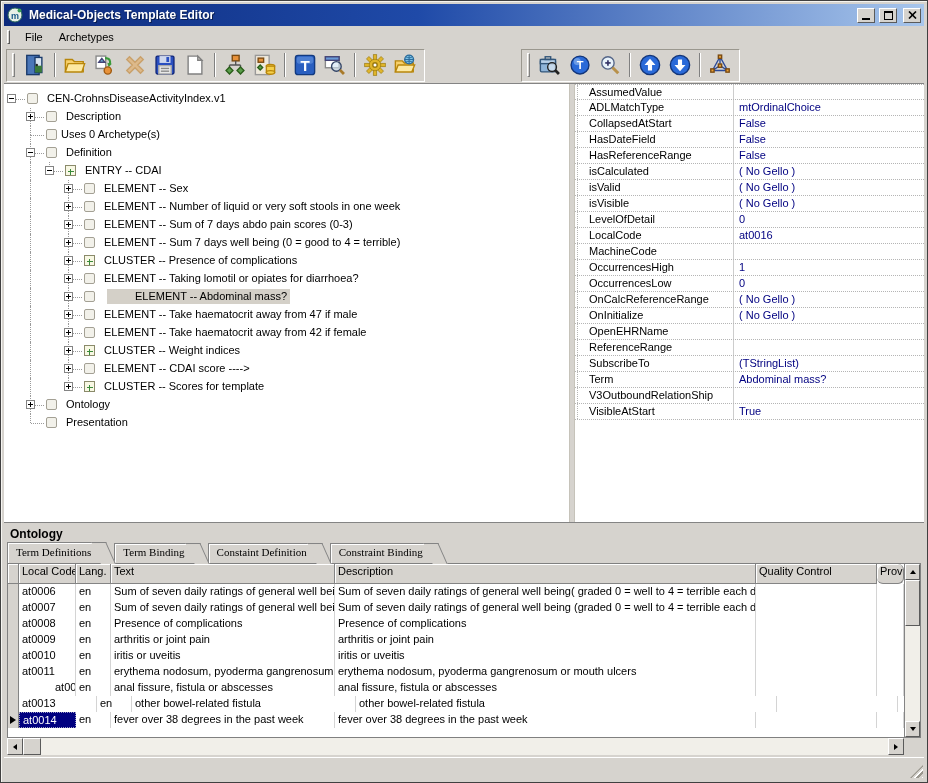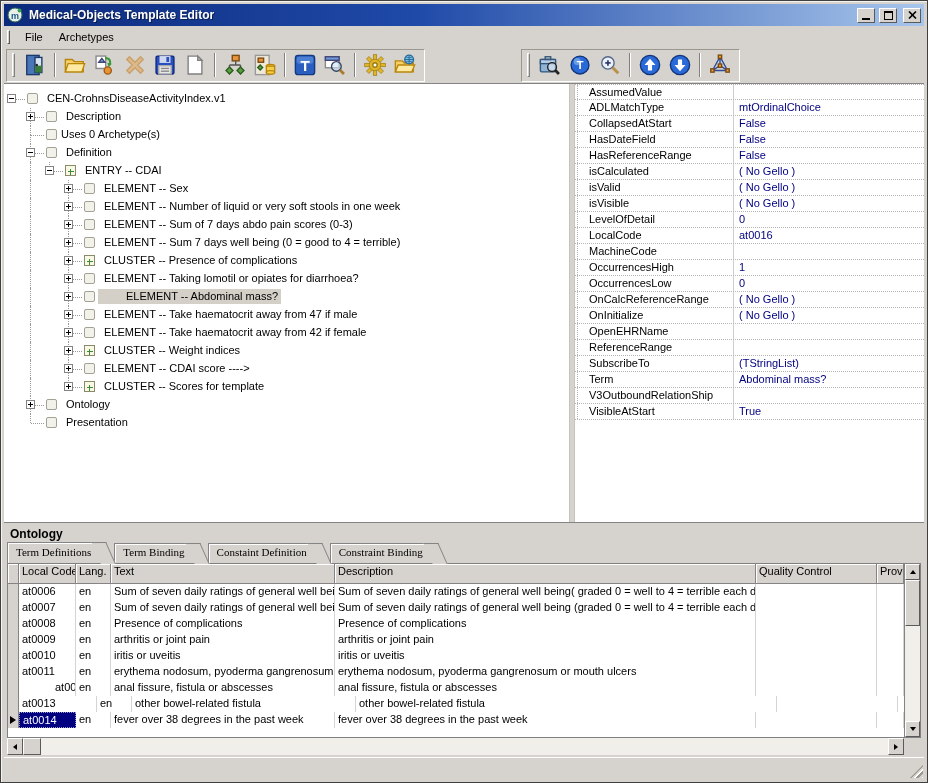--- a/index.html
+++ b/index.html
@@ -473,21 +473,21 @@
         <div class="trow selected">
           <i class="vg" style="left: 26px;"></i>
           <i class="vg top" style="left: 64px;"></i>
           <i class="vg bottom" style="left: 64px;"></i>
           <i class="hg" style="left: 65px; width: 13px;"></i>
           <span class="exp" style="left: 60px;">
             <i class="h"></i>
             <i class="v"></i>
           </span>
           <span class="cb" style="left: 80px;"></span>
-          <span class="tlabel" style="left: 94px; padding-left: 28px;">ELEMENT -- Abdominal mass?</span>
+          <span class="tlabel" style="left: 103px; padding-left: 28px;">ELEMENT -- Abdominal mass?</span>
         </div>
         <div class="trow">
           <i class="vg" style="left: 26px;"></i>
           <i class="vg top" style="left: 64px;"></i>
           <i class="vg bottom" style="left: 64px;"></i>
           <i class="hg" style="left: 65px; width: 13px;"></i>
           <span class="exp" style="left: 60px;">
             <i class="h"></i>
             <i class="v"></i>
           </span>
@@ -664,21 +664,21 @@
       </div>
     <div class="gridbox">
       <div class="gtable">
         <div class="ghead">
             <div class="gh" style="width: 11px;"></div>
             <div class="gh" style="width: 57px;">Local Code</div>
             <div class="gh" style="width: 35px;">Lang.</div>
             <div class="gh" style="width: 224px;">Text</div>
             <div class="gh" style="width: 421px;">Description</div>
             <div class="gh" style="width: 121px;">Quality Control</div>
-            <div class="gh" style="flex: 1 1 0%;">Prov</div>
+            <div class="gh" style="flex: 1 1 0%; border-radius: 6px;">Prov</div>
           </div>
         <div>
             <div class="grow">
               <div class="gc gsel" style="width: 11px;"></div>
               <div class="gc" style="width: 57px;">at0006</div>
               <div class="gc" style="width: 35px;">en</div>
               <div class="gc" style="width: 224px;">Sum of seven daily ratings of general well being</div>
               <div class="gc" style="width: 421px;">Sum of seven daily ratings of general well being( graded 0 = well to 4 = terrible each day)</div>
               <div class="gc" style="width: 121px;"></div>
               <div class="gc" style="flex: 1 1 0%;"></div>

